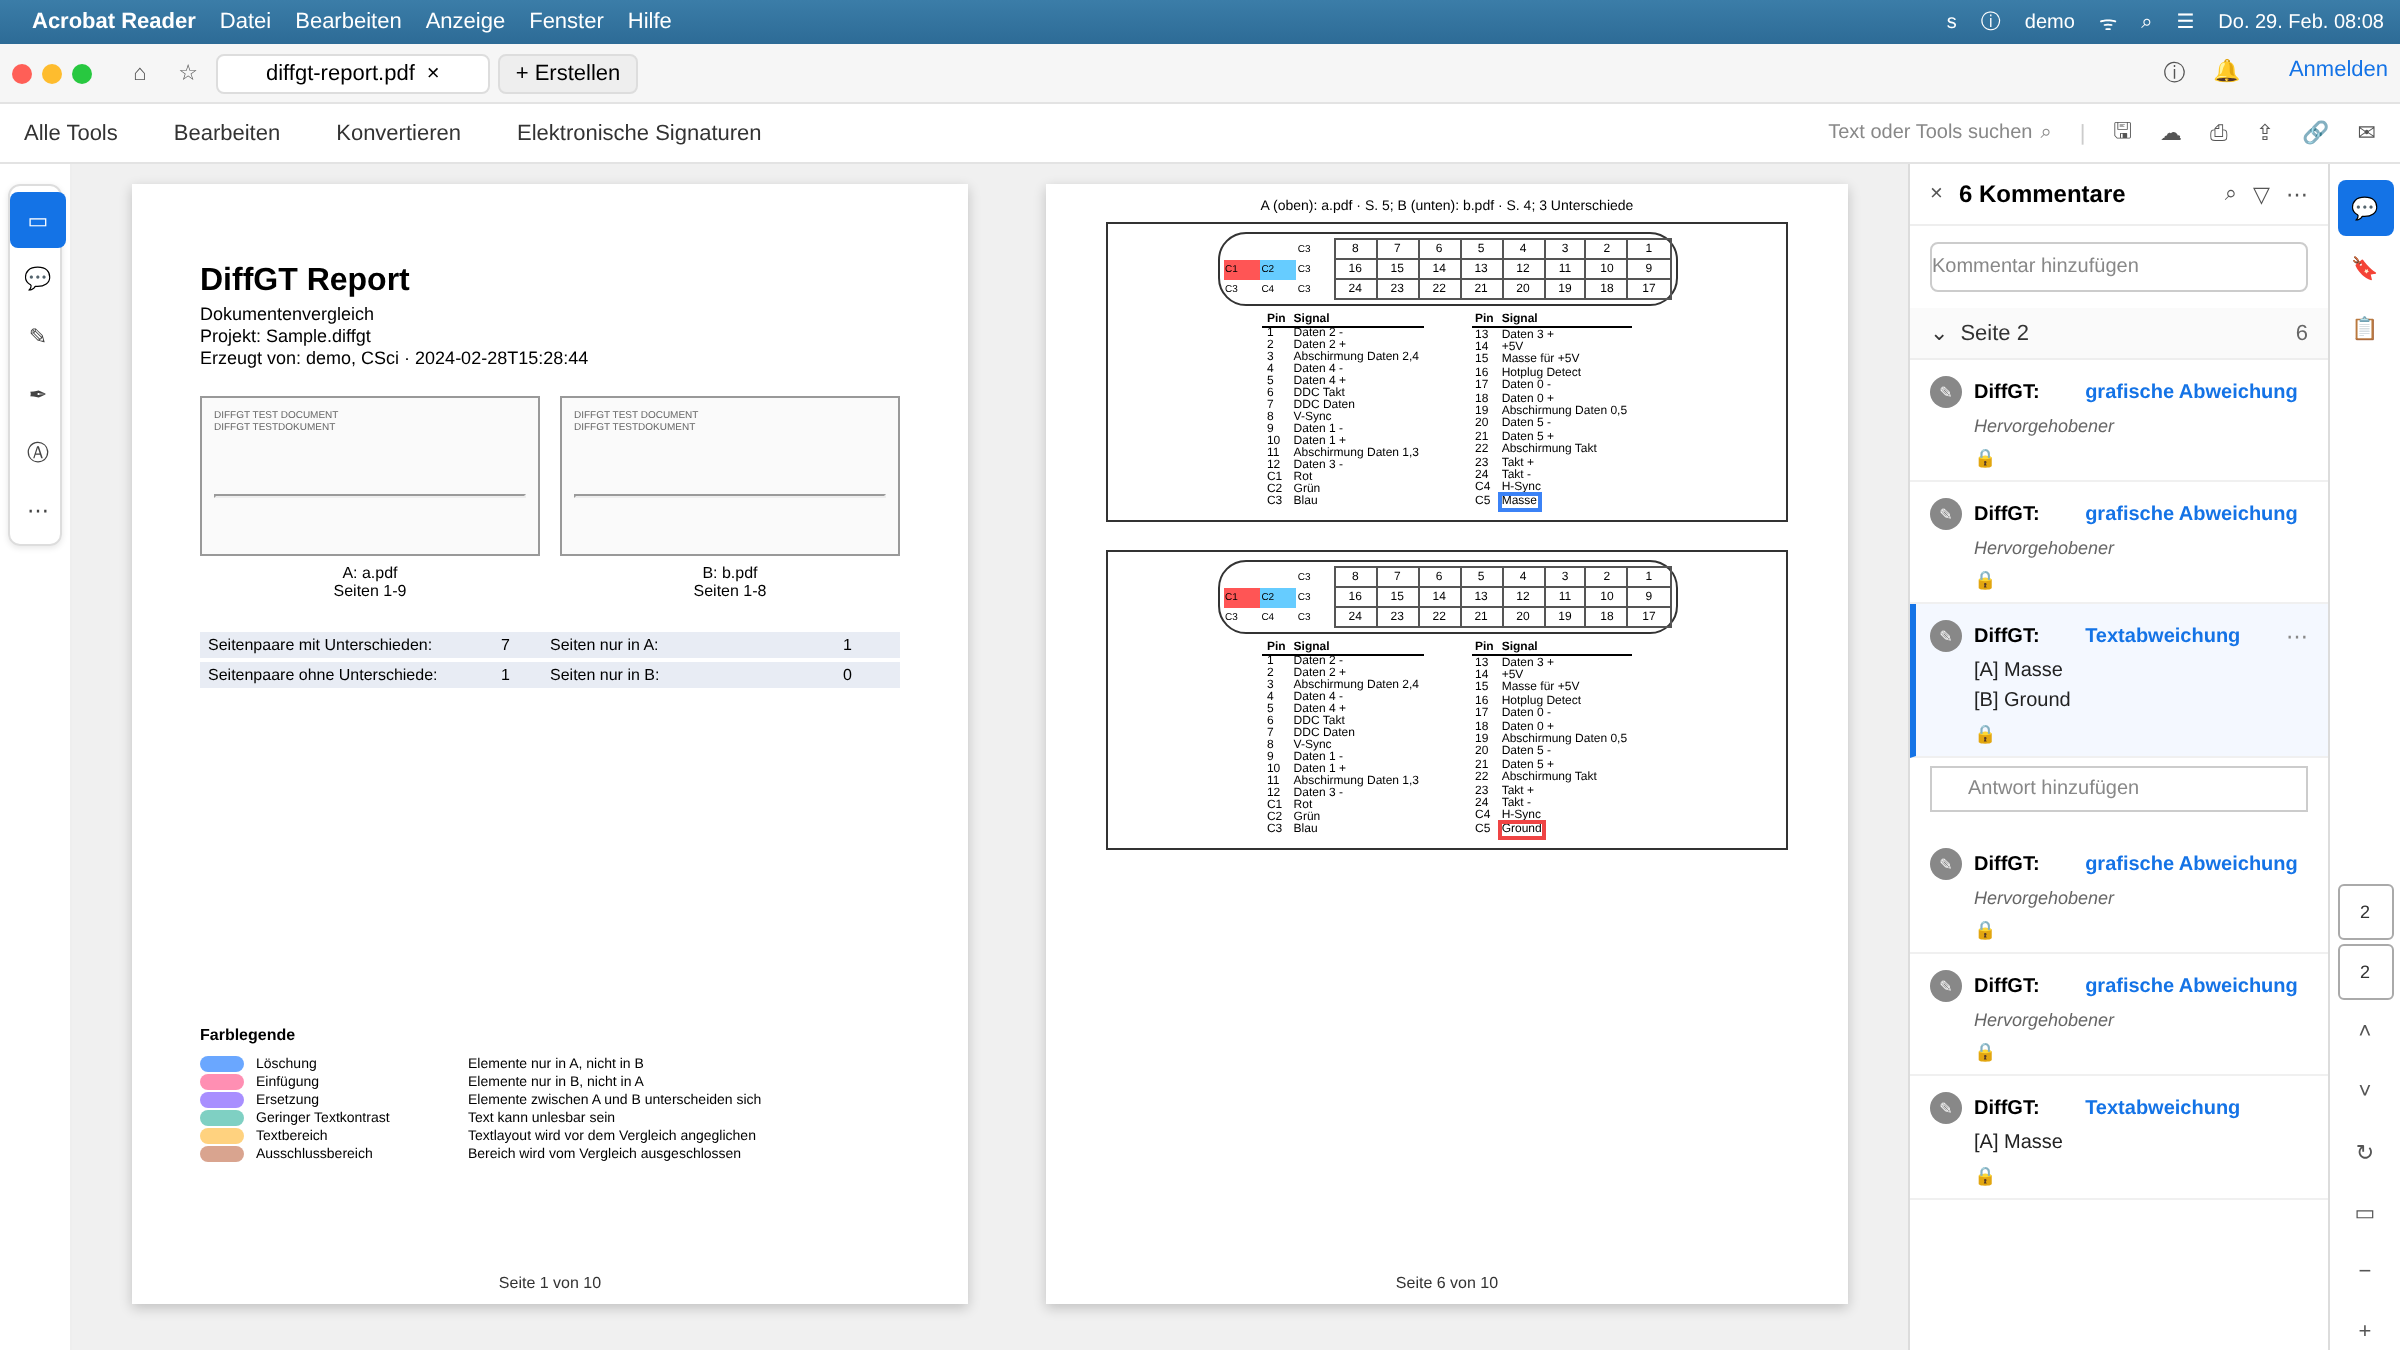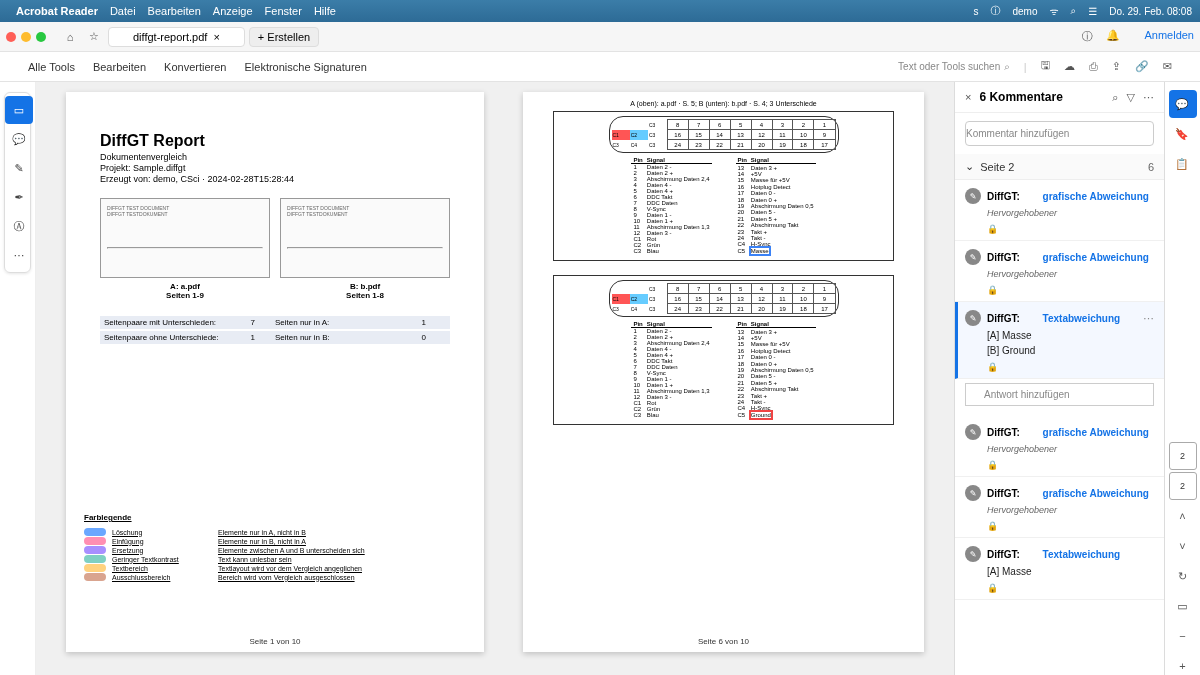--- a/index.html
+++ b/index.html
@@ -16,45 +16,45 @@
 .traffic { display: flex; gap: 5px; margin-right: 10px; }
 .traffic span { width: 10px; height: 10px; border-radius: 50%; display: inline-block; }
 .tr-red { background:#ff5f57;} .tr-yel{background:#febc2e;} .tr-grn{background:#28c840;}
 .tabbar .icn { width: 20px; height: 20px; display: flex; align-items:center; justify-content:center; color:#555; }
 .tab { display:flex; align-items:center; background:#fff; border:1px solid #ddd; border-radius:4px; padding:3px 24px; font-size:11px; gap:6px;}
 .tab-create { background:#eee; border:1px solid #ddd; border-radius:4px; padding:3px 8px; font-size:11px; }
 .tabbar .spacer { flex:1; }
 .tabbar .right-icons { display:flex; gap:14px; color:#555; }
 .signin { color:#1473e6; font-size:11px; margin-left:10px; }
 
-.toolbar { height: 30px; border-bottom:1px solid #e3e3e3; display:flex; align-items:center; padding:0 28px; gap:18px; font-size:11px; color:#333;}
+.toolbar { height: 30px; border-bottom:1px solid #e3e3e3; display:flex; align-items:center; padding:0 12px; gap:28px; font-size:11px; color:#333;}
 .toolbar .right { margin-left:auto; display:flex; align-items:center; gap:14px; color:#555;}
 .search-hint { font-size:10px; color:#888; display:flex; align-items:center; gap:4px;}
 
 .workspace { position:absolute; top:82px; bottom:0; left:0; right:0; display:flex;}
 
 .lefttools { width:36px; background:#fff; border-right:1px solid #eee; padding-top:6px;}
 .lefttools .toolbox { border:1px solid #ddd; border-radius:6px; margin:4px; padding:2px 0; box-shadow:0 1px 3px rgba(0,0,0,0.1);}
 .lefttools .tbtn { width:28px; height:28px; display:flex; align-items:center; justify-content:center; margin:1px auto; border-radius:4px; color:#444;}
 .lefttools .tbtn.active { background:#1473e6; color:#fff;}
 
 .pages { flex:1; background:#f0f0f0; padding:10px 30px; display:flex; gap:39px; overflow:hidden;}
 .page { background:#fff; box-shadow:0 2px 6px rgba(0,0,0,0.2); width:430px; height:560px; position:relative; font-size:8px; color:#000;}
 
 .page1 .inner { padding:40px 34px;}
 .page1 h1 { font-size:16px; font-weight:600; margin-bottom:2px;}
 .page1 .sub { font-size:9px; margin:1px 0;}
 .page1 .thumbs { display:flex; gap:10px; margin-top:14px; justify-content:center;}
 .thumb { width:170px; text-align:center;}
 .thumbbox { border:1px solid #999; height:80px; background:#fafafa; margin-bottom:4px; padding:6px; font-size:5px; color:#666; text-align:left; overflow:hidden;}
-.thumb .tname { font-size:8px;font-weight:bold;}
+.thumb .tname { font-size:8px;}
 .stats { margin-top:16px; font-size:8px;}
 .stats .row { display:flex; background:#e8ecf4; padding:2px 4px; margin-bottom:2px;}
 .stats .row .k { flex:1;} .stats .row .v { width:14px; text-align:right; margin-right:20px;}
-.legend { position:absolute; bottom:70px; left:18px; right:34px;text-decoration:underline;}
+.legend { position:absolute; bottom:70px; left:34px; right:34px;}
 .legend .lt { font-size:8px; font-weight:600; margin-bottom:6px;}
 .legend .lrow { display:flex; align-items:center; gap:6px; margin:1px 0; font-size:7px;}
 .swatch { width:22px; height:8px; border-radius:5px;}
 .page .footer { position:absolute; bottom:6px; left:0; right:0; text-align:center; font-size:8px; color:#333;}
 
 .page2 .caption { text-align:center; font-size:7px; margin:8px 0 4px;}
 .diagram { border:1px solid #333; border-radius:14px; width:230px; margin:0 auto; padding:2px;}
 .diagram table { width:100%; border-collapse:collapse; font-size:6px;}
 .diagram td { border:1px solid #555; text-align:center; height:10px; padding:0 1px;}
 .diagram .label { border:none; font-size:5px; text-align:left;}

